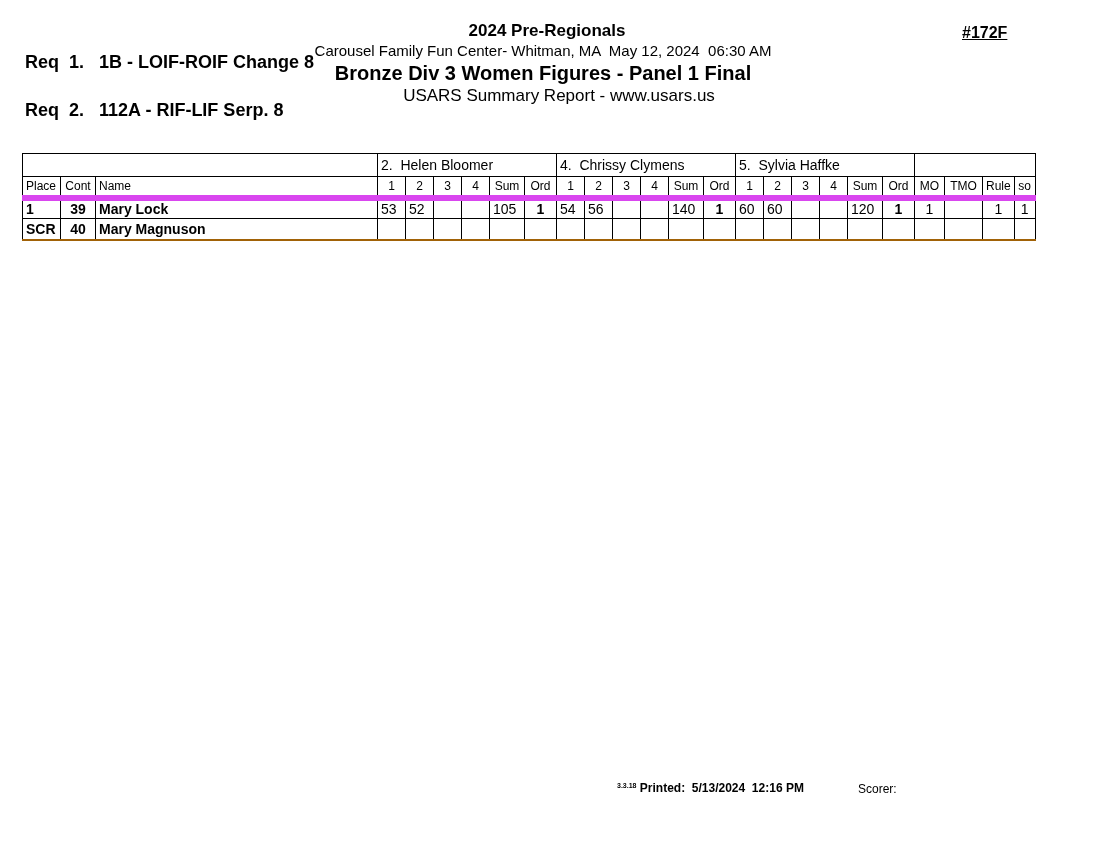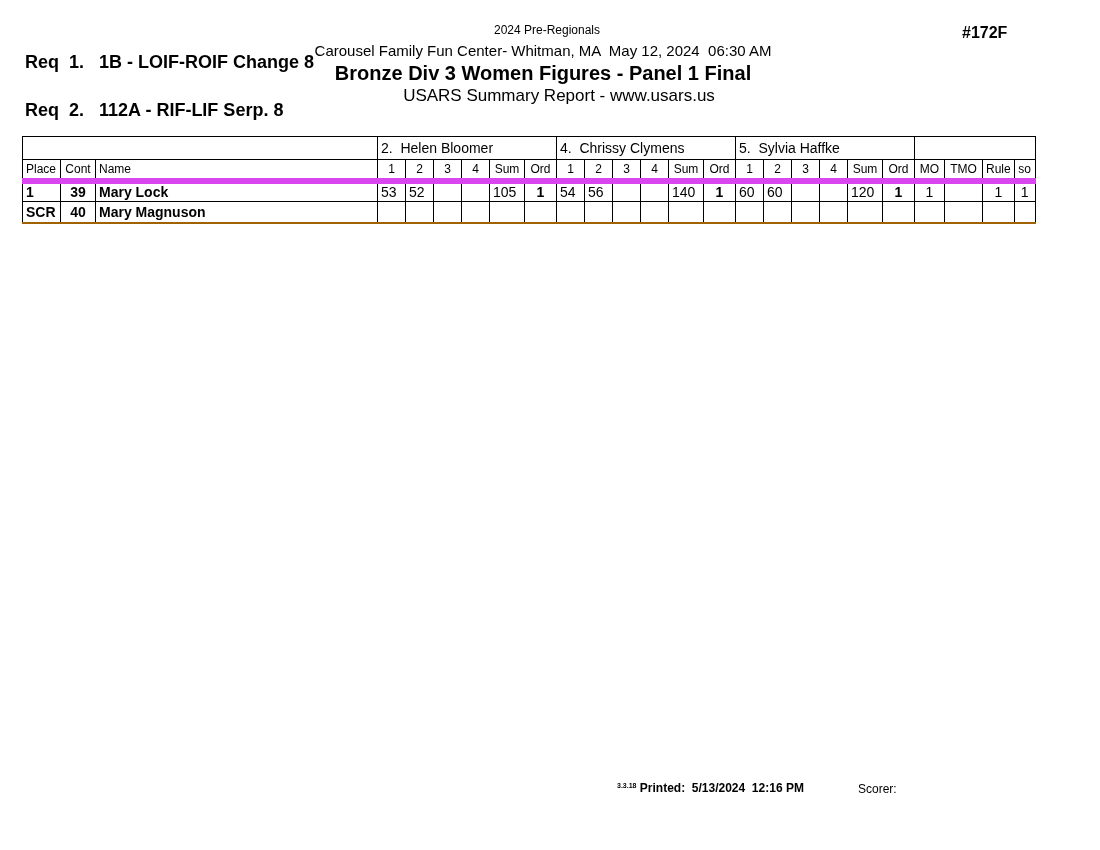--- a/index.html
+++ b/index.html
@@ -5,29 +5,29 @@
   html,body{margin:0;padding:0;}
   body{
     width:1100px;height:850px;position:relative;background:#ffffff;
     font-family:"Liberation Sans",sans-serif;color:#000000;overflow:hidden;
   }
   .pre{white-space:pre;}
   
   .req-block{position:absolute;left:25px;top:22px;font-weight:bold;font-size:18px;line-height:16px;}
   
   .center-head{position:absolute;left:0;top:20px;width:1086px;text-align:center;}
-  .title1{font-size:12px;font-weight:normal;line-height:21px;margin-left:8px;}
+  .title1{font-size:17px;font-weight:bold;line-height:21px;margin-left:8px;}
   .title2{font-size:15px;line-height:20px;}
   .title3{font-size:20px;font-weight:bold;line-height:24px;}
   .title4{font-size:17px;line-height:22px;padding-left:32px;}
   
-  .doc-number{position:absolute;left:962px;top:24px;font-size:16px;font-weight:bold;}
+  .doc-number{position:absolute;left:962px;top:24px;font-size:16px;font-weight:bold;text-decoration:underline;}
   
   table.results{
-    position:absolute;left:22px;top:136px;border-collapse:collapse;table-layout:fixed;border-radius:20px;
+    position:absolute;left:22px;top:153px;border-collapse:collapse;table-layout:fixed;border-radius:20px;
   }
   table.results tr{height:21px;}
   table.results tr.judge-row{height:23px;}
   table.results td{
     border:1px solid #000;font-size:14px;padding:0 3px;white-space:pre;
     overflow:hidden;vertical-align:middle;line-height:1;
   }
   td.nb{border:none;}
   td.judge-name-cell{font-size:12px;text-align:left;font-weight:normal;}
   tr.hdr td{font-size:12px;border-bottom:6px solid #d946ef;font-weight:normal;}

